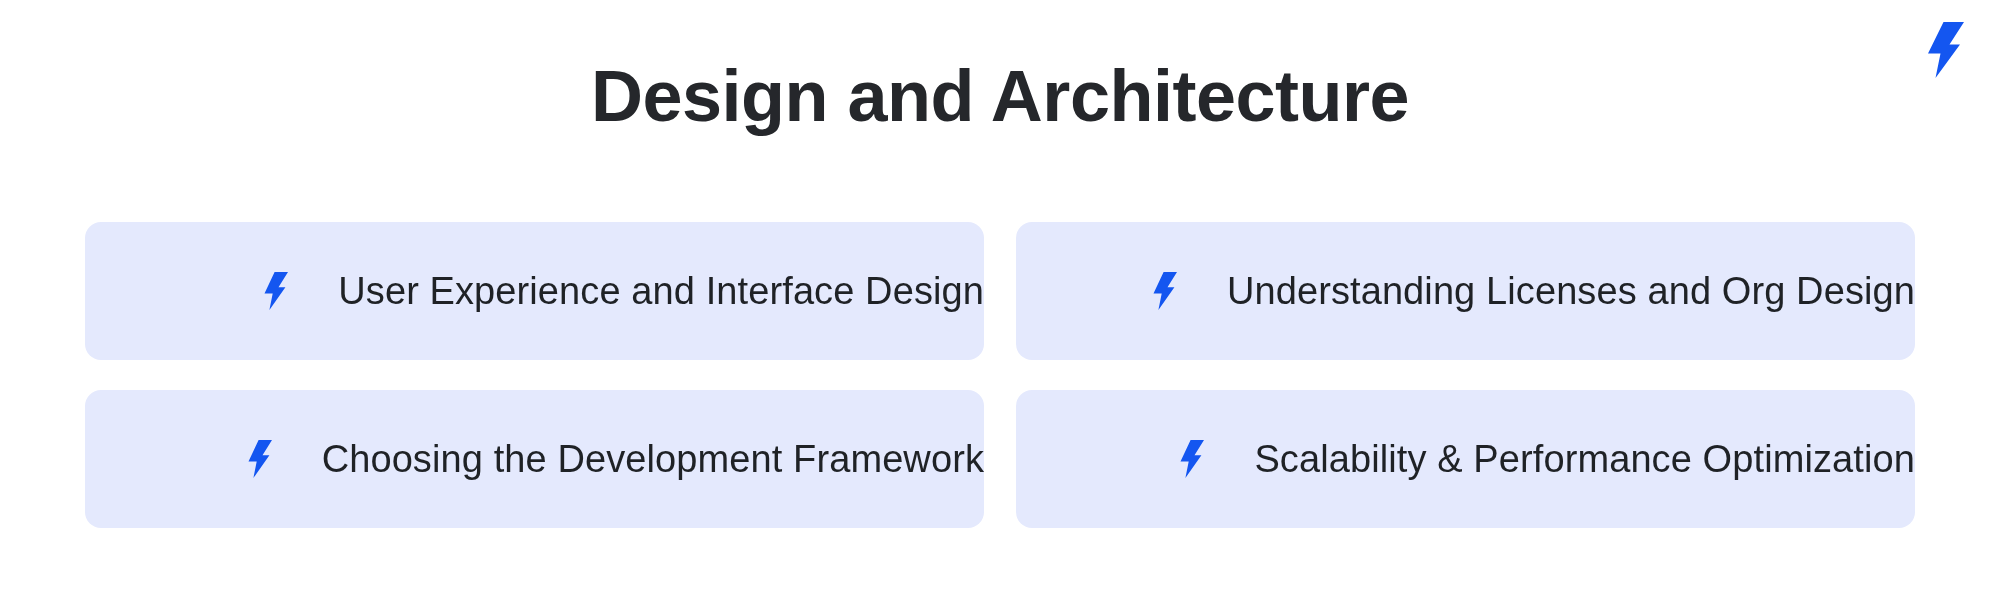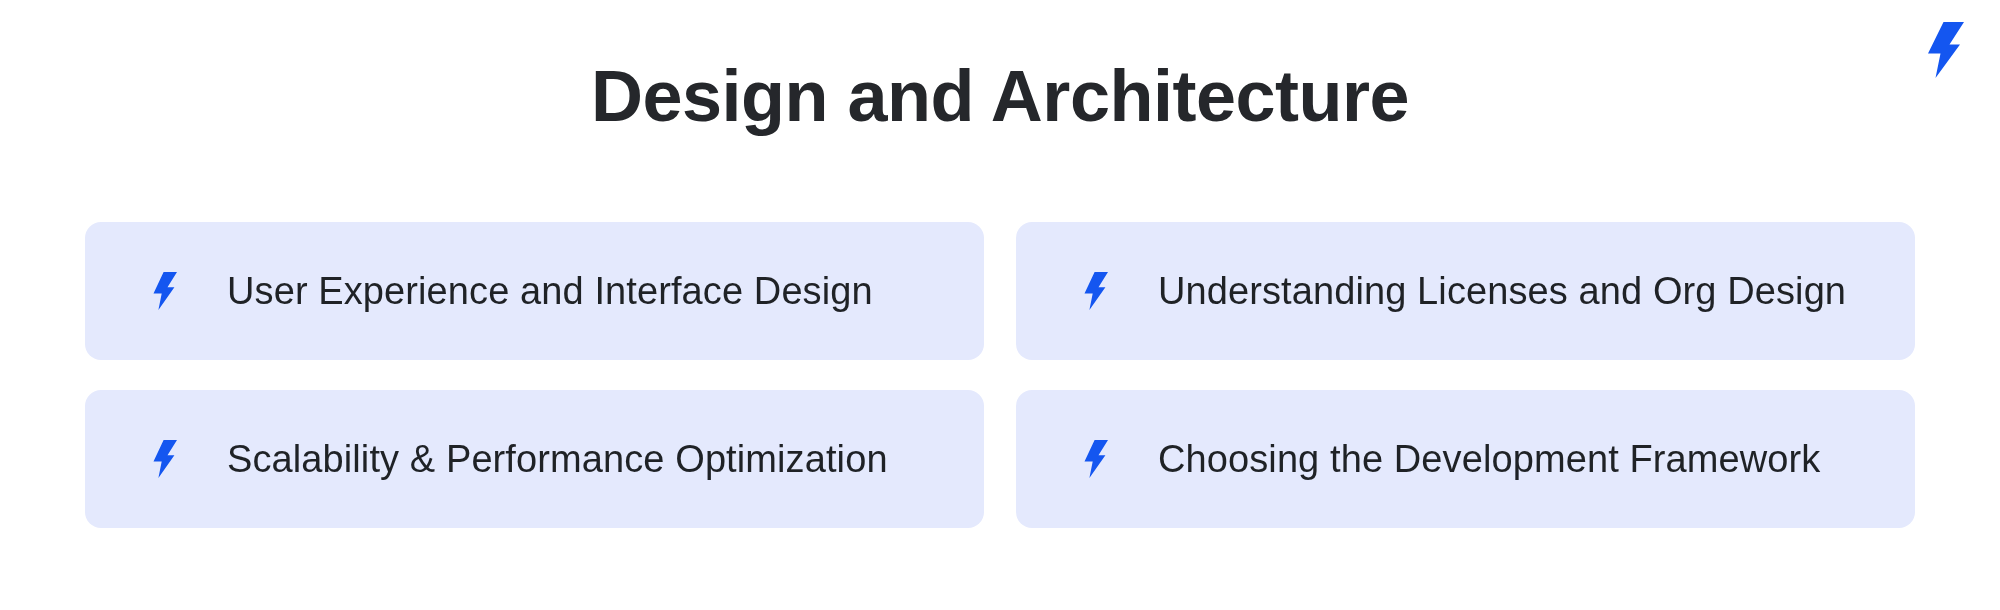--- a/index.html
+++ b/index.html
@@ -67,20 +67,21 @@
   }
 
   .card {
     background: #e4e9fd;
     border-radius: 16px;
     display: flex;
     align-items: center;
     padding: 0 0 0 62px;
     box-sizing: border-box;
     overflow: hidden;
+    justify-content: flex-end;
   }
 
   .card-icon {
     flex: 0 0 auto;
     width: 30px;
     height: 38px;
     margin-right: 50px;
     display: block;
   }
   .card-icon svg {
@@ -131,26 +132,26 @@
       </span>
       <span class="card-label">Understanding Licenses and Org Design</span>
     </div>
 
     <div class="card">
       <span class="card-icon">
         <svg viewBox="0 0 30 38" xmlns="http://www.w3.org/2000/svg" aria-hidden="true">
           <path d="M16.6 0 L30 0 L20.5 15.3 L27.4 15.3 L11.4 38 L14.7 21.4 L6.5 21.4 Z" fill="#1456f0"></path>
         </svg>
       </span>
-      <span class="card-label">Scalability &amp; Performance Optimization</span>
+      <span class="card-label">Choosing the Development Framework</span>
     </div>
 
     <div class="card">
       <span class="card-icon">
         <svg viewBox="0 0 30 38" xmlns="http://www.w3.org/2000/svg" aria-hidden="true">
           <path d="M16.6 0 L30 0 L20.5 15.3 L27.4 15.3 L11.4 38 L14.7 21.4 L6.5 21.4 Z" fill="#1456f0"></path>
         </svg>
       </span>
-      <span class="card-label">Choosing the Development Framework</span>
+      <span class="card-label">Scalability &amp; Performance Optimization</span>
     </div>
 
   </div>
 </div>
 
 </body></html>

